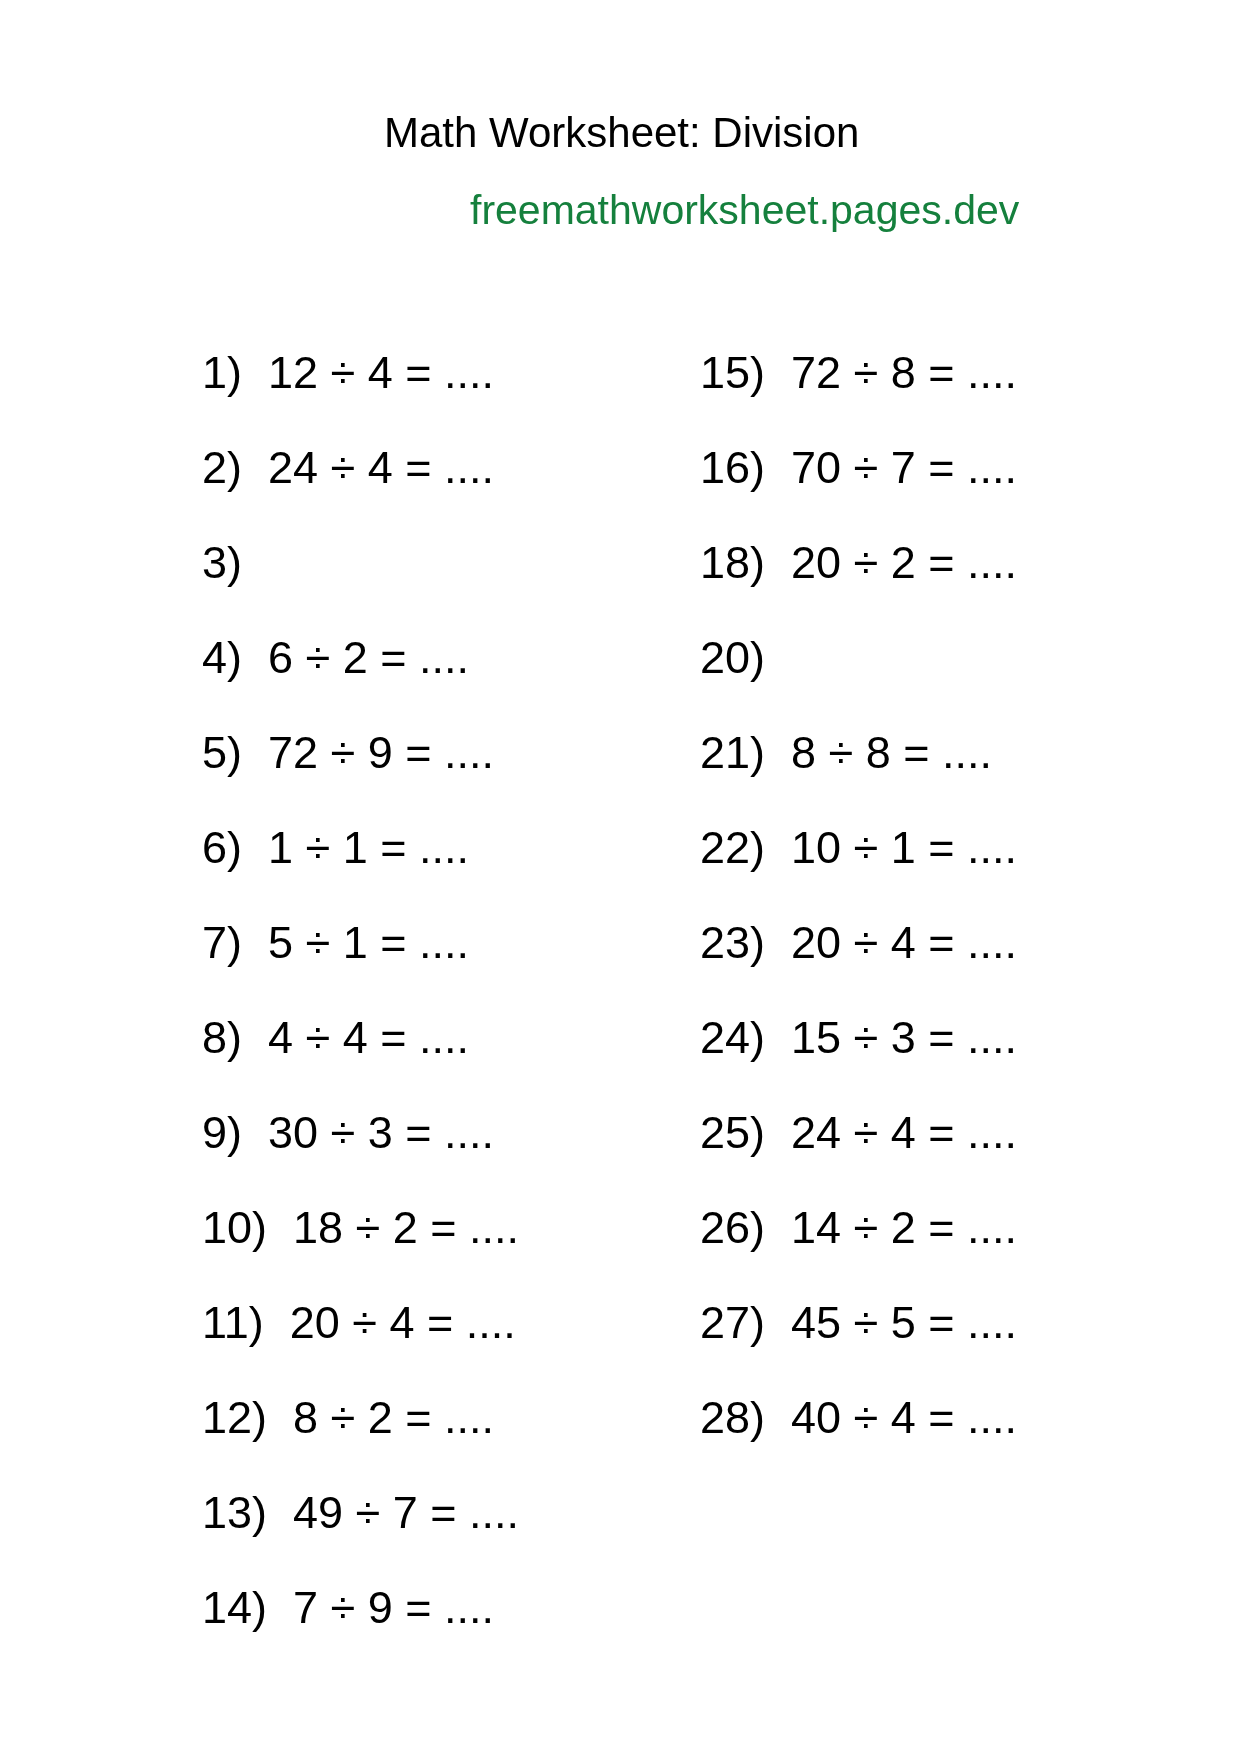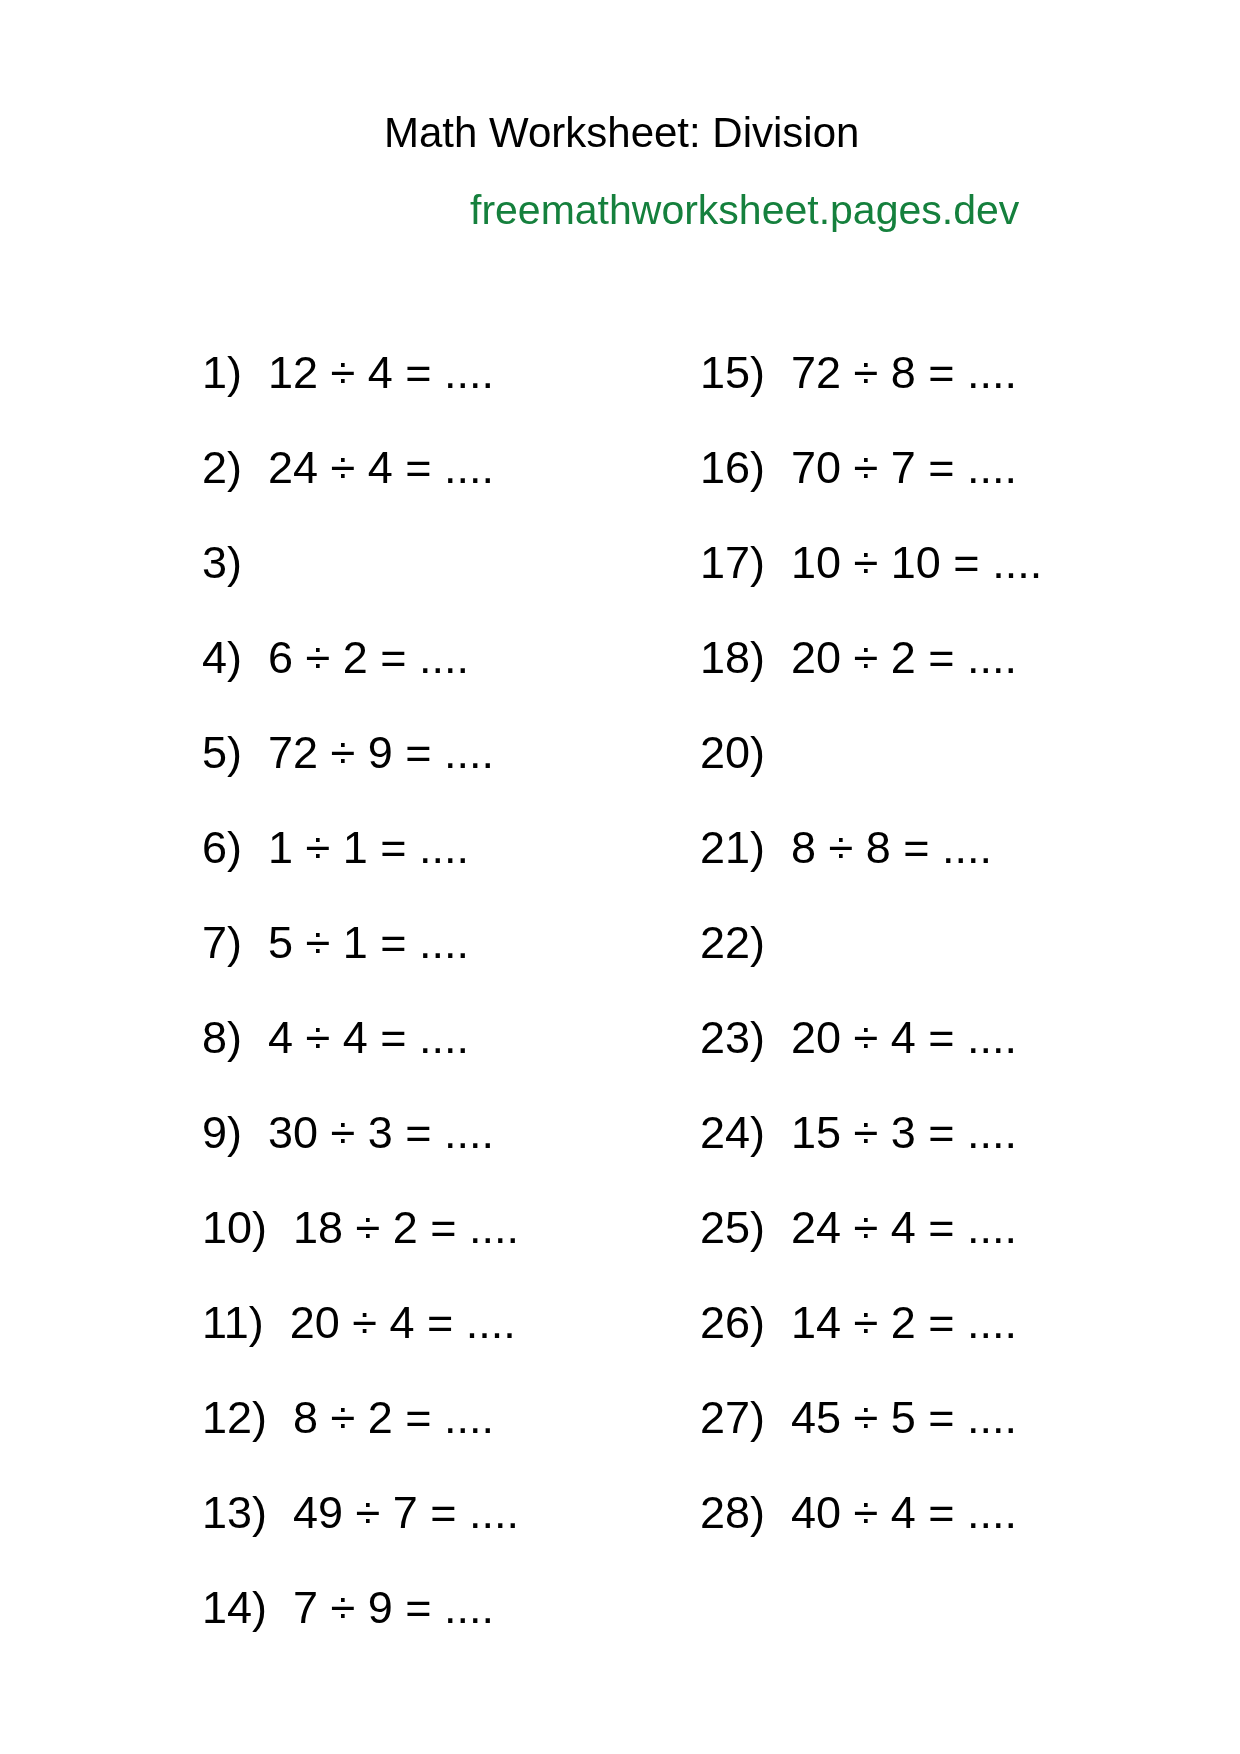--- a/index.html
+++ b/index.html
@@ -91,36 +91,33 @@
 <div class="col right">
   <div class="problem">
       <span class="num">15)</span>
       <span>72 ÷ 8 = ....</span>
     </div>
   <div class="problem">
       <span class="num">16)</span>
       <span>70 ÷ 7 = ....</span>
     </div>
   <div class="problem">
-      <span class="num">17)</span>
-      <span>10 ÷ 10 = ....</span>
-    </div>
-  <div class="problem">
       <span class="num">18)</span>
       <span>20 ÷ 2 = ....</span>
     </div>
   <div class="problem">
       <span class="num">20)</span>
     </div>
   <div class="problem">
       <span class="num">21)</span>
       <span>8 ÷ 8 = ....</span>
     </div>
   <div class="problem">
       <span class="num">22)</span>
+      <span>10 ÷ 1 = ....</span>
     </div>
   <div class="problem">
       <span class="num">23)</span>
       <span>20 ÷ 4 = ....</span>
     </div>
   <div class="problem">
       <span class="num">24)</span>
       <span>15 ÷ 3 = ....</span>
     </div>
   <div class="problem">

